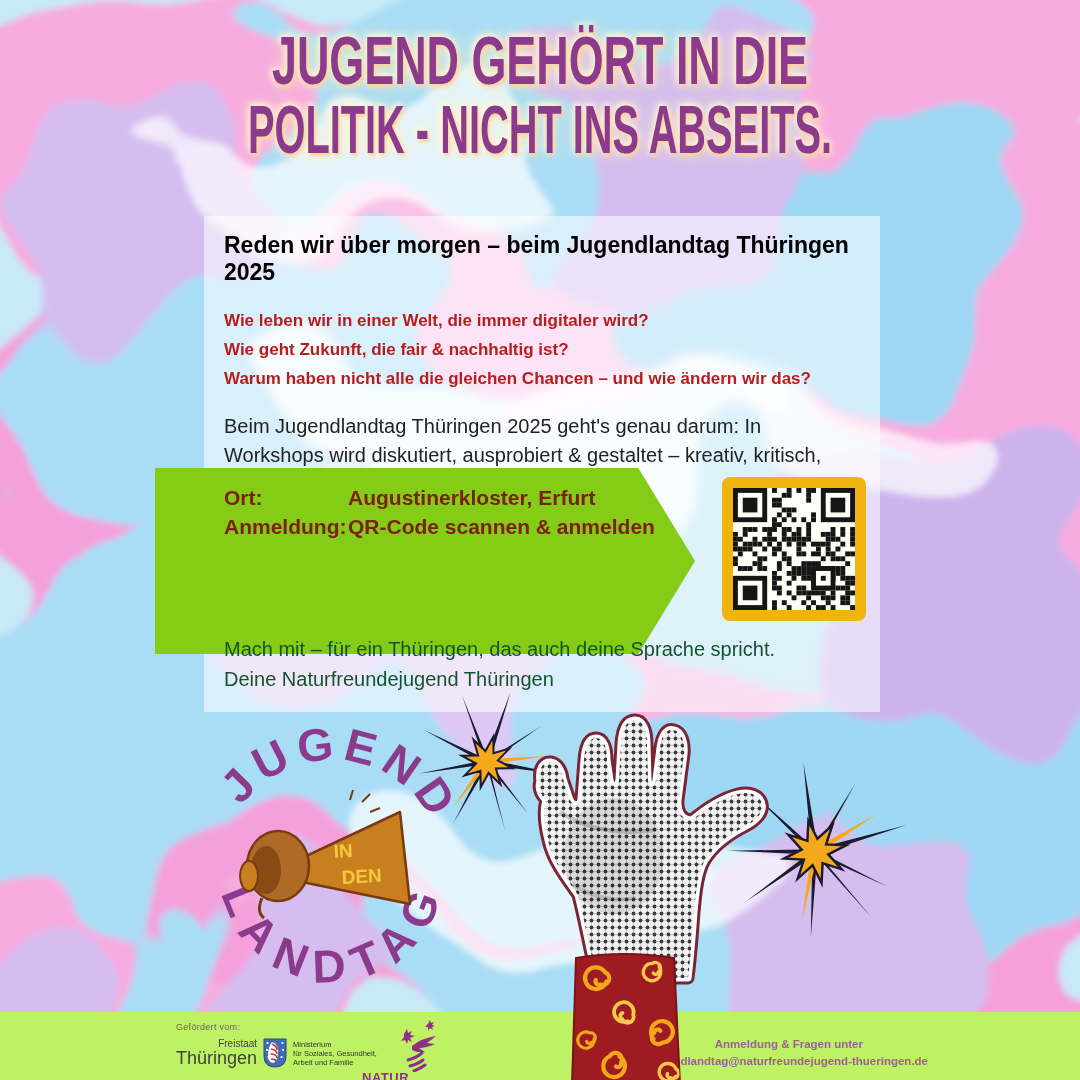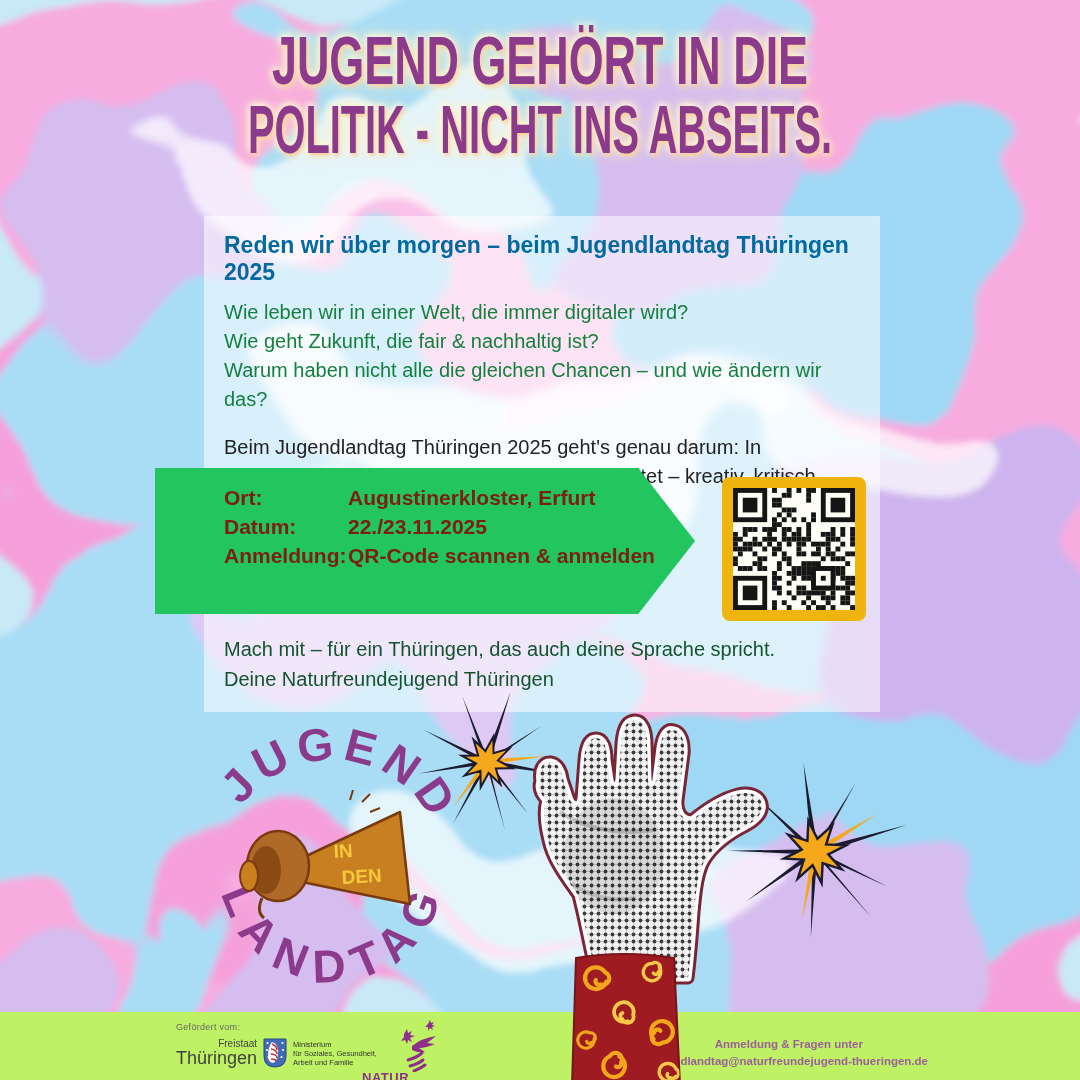--- a/index.html
+++ b/index.html
@@ -20,28 +20,28 @@
   }
   .title-line.l1{transform:scaleX(.66);}
   .title-line.l2{transform:scaleX(.585);}
   
   .panel{
     position:absolute;left:204px;top:216px;width:676px;height:496px;z-index:2;
     background:rgba(255,255,255,.55);backdrop-filter:blur(3px);
   }
   .panel-inner{padding:16px 20px 0 20px;color:#1c1c1c;}
   .panel h1{
-    margin:0 0 12px 0;font-size:23px;font-weight:bold;color:#0369a1;
-  }
-  .q-line{font-size:20px;line-height:29px;color:#15803d;}
+    margin:0 0 20px 0;font-size:23px;font-weight:bold;color:#000000;
+  }
+  .q-line{font-size:17px;line-height:29px;color:#b91c1c;font-weight:bold;}
   .para{margin-top:19px;font-size:20px;line-height:29px;color:#222;max-width:636px;}
   
   .banner{
-    position:absolute;left:155px;top:468px;width:540px;height:146px;z-index:4;
-    background:#22c55e;
+    position:absolute;left:155px;top:468px;width:540px;height:186px;z-index:4;
+    background:#84cc16;
     clip-path:polygon(0 0,89.5% 0,100% 50%,89.5% 100%,0 100%);
     padding-top:0;
   }
   .banner-rows{margin:15px 0 0 69px;}
   .b-row{display:flex;font-size:21px;font-weight:bold;line-height:29px;color:#7B2012;}
   .b-label{width:124px;flex:none;}
   
   .qr-box{
     position:absolute;left:722px;top:477px;width:144px;height:144px;z-index:4;
     background:#F0B40E;border-radius:8px;display:flex;align-items:center;justify-content:center;
@@ -122,24 +122,20 @@
     <div class="q-line">Warum haben nicht alle die gleichen Chancen – und wie ändern wir das?</div>
     <div class="para">Beim Jugendlandtag Thüringen 2025 geht's genau darum: In Workshops wird diskutiert, ausprobiert &amp; gestaltet – kreativ, kritisch, echt.</div>
   </div>
 </div>
 
 <div class="banner">
   <div class="banner-rows">
     <div class="b-row">
       <span class="b-label">Ort:</span>
       <span class="b-value">Augustinerkloster, Erfurt</span>
-    </div>
-    <div class="b-row">
-      <span class="b-label">Datum:</span>
-      <span class="b-value">22./23.11.2025</span>
     </div>
     <div class="b-row">
       <span class="b-label">Anmeldung:</span>
       <span class="b-value">QR-Code scannen &amp; anmelden</span>
     </div>
   </div>
 </div>
 
 <div class="qr-box">
   <svg id="qr-svg" width="122" height="122" viewBox="0 0 122 122">

